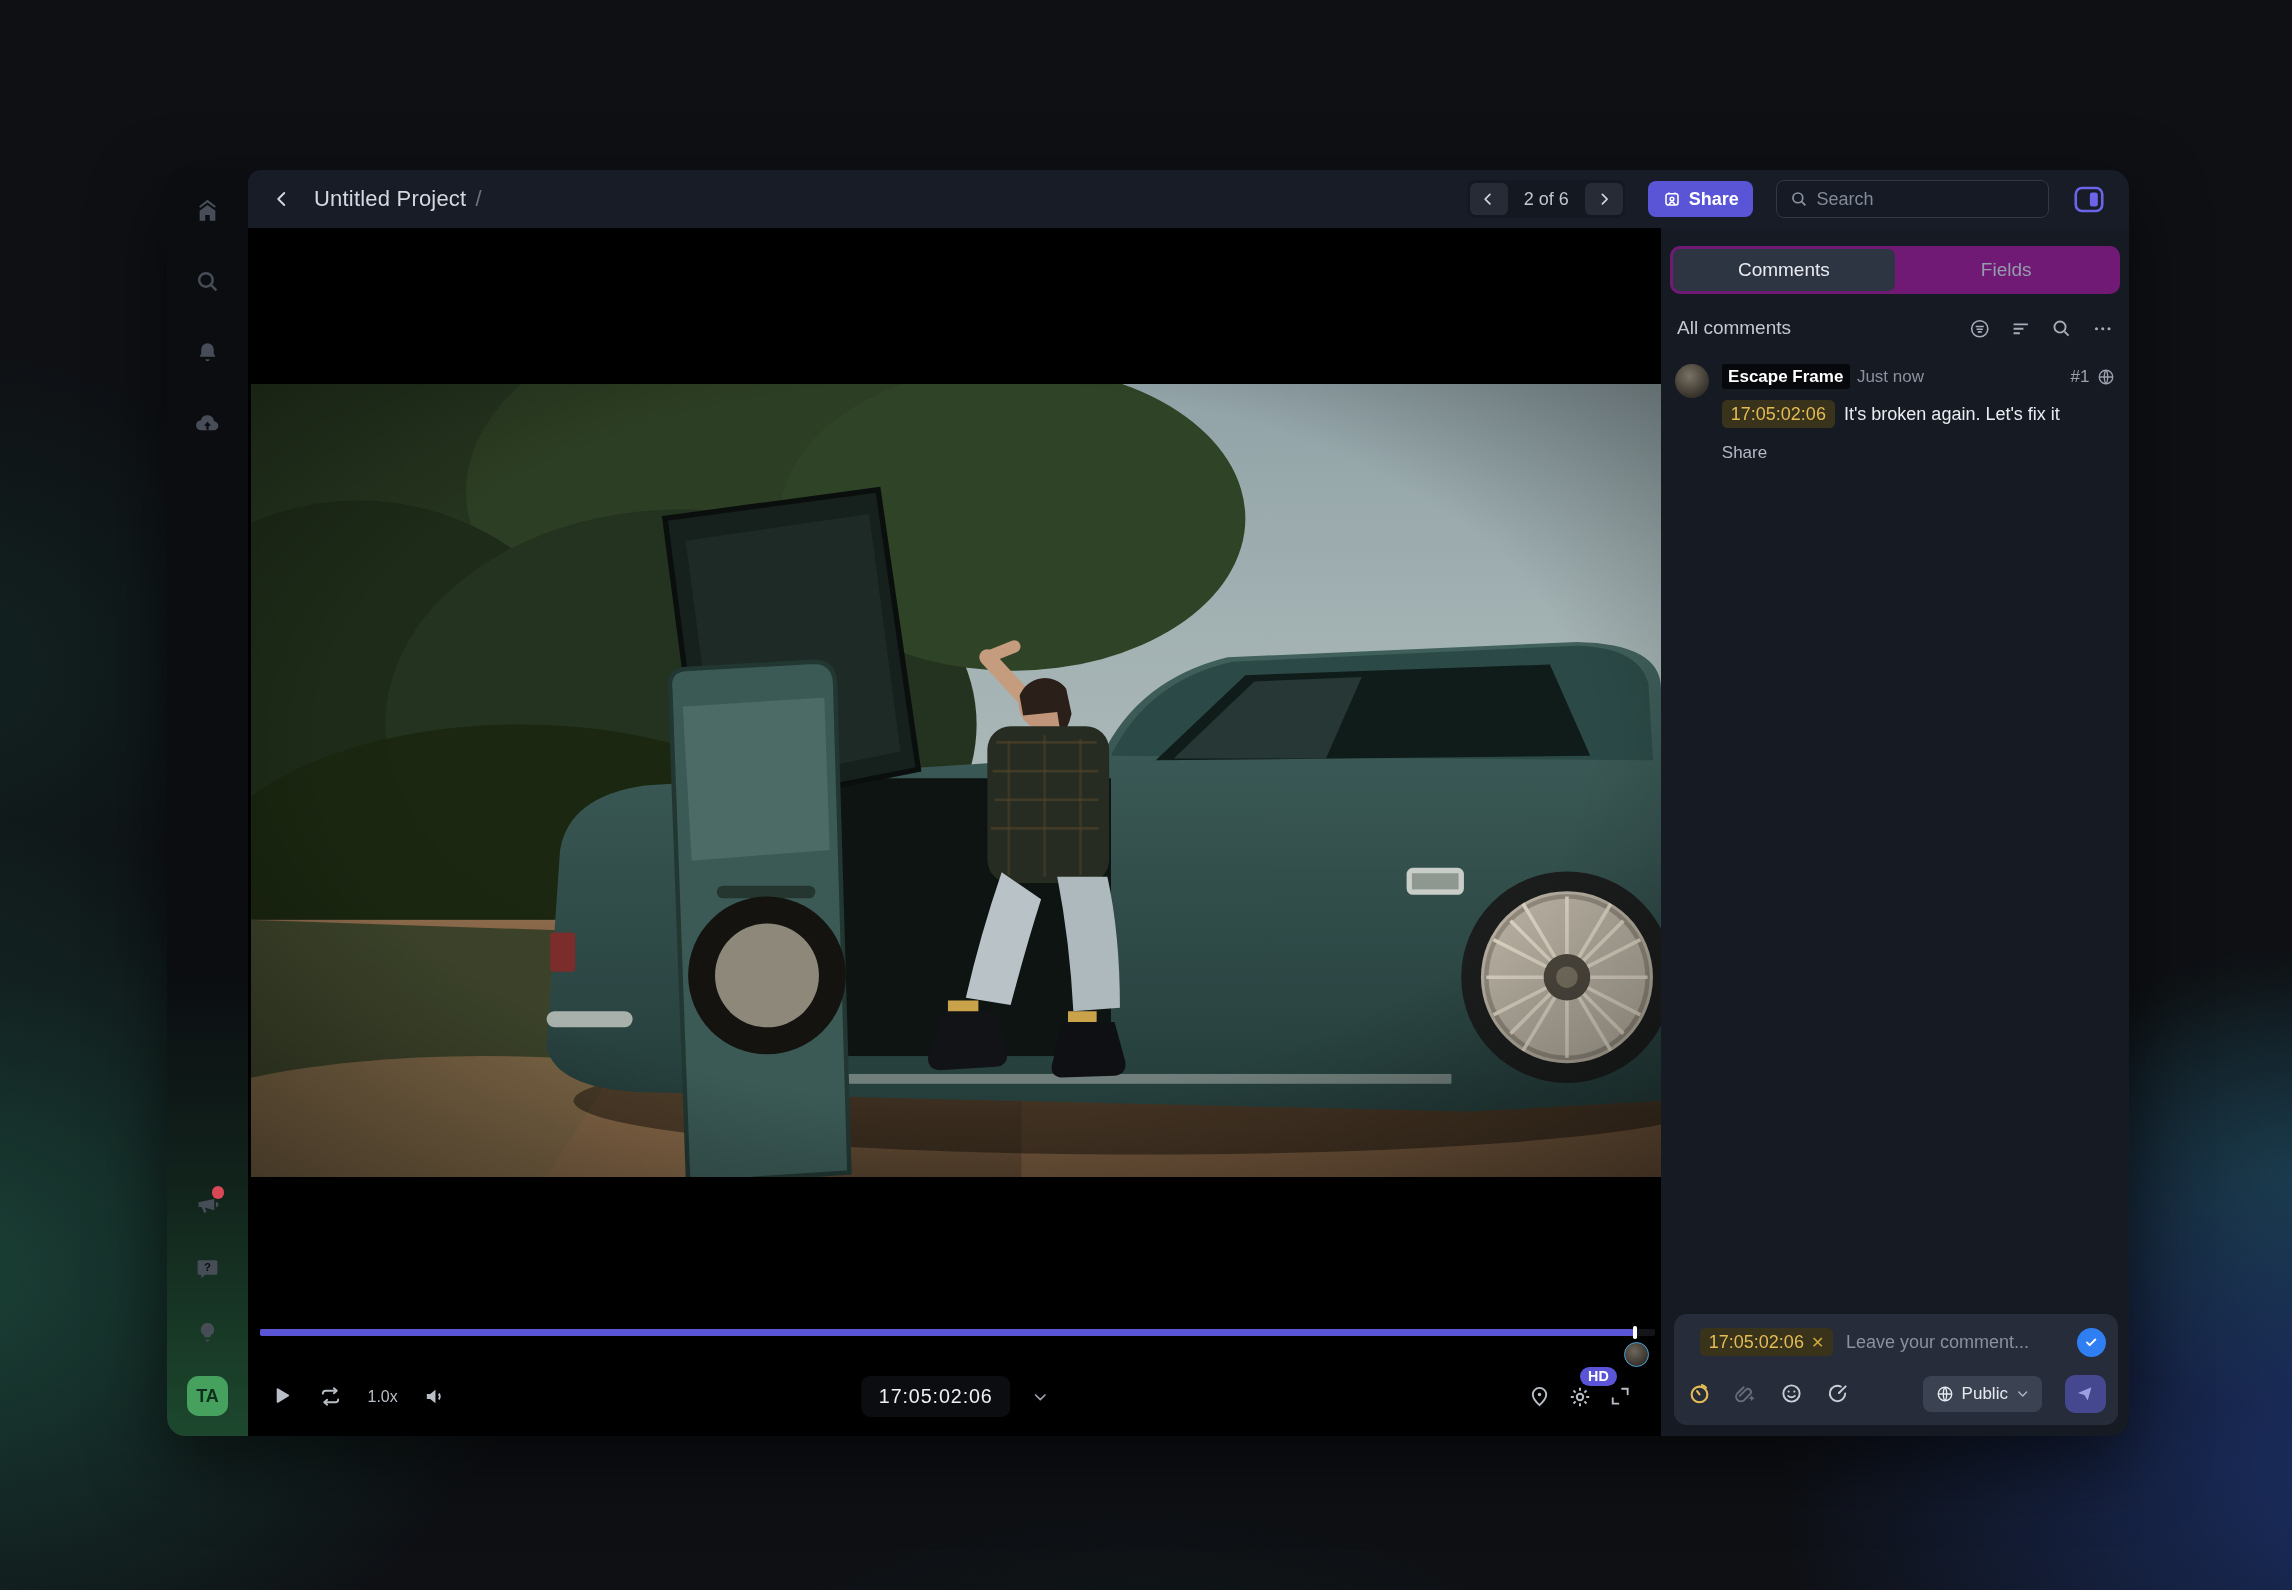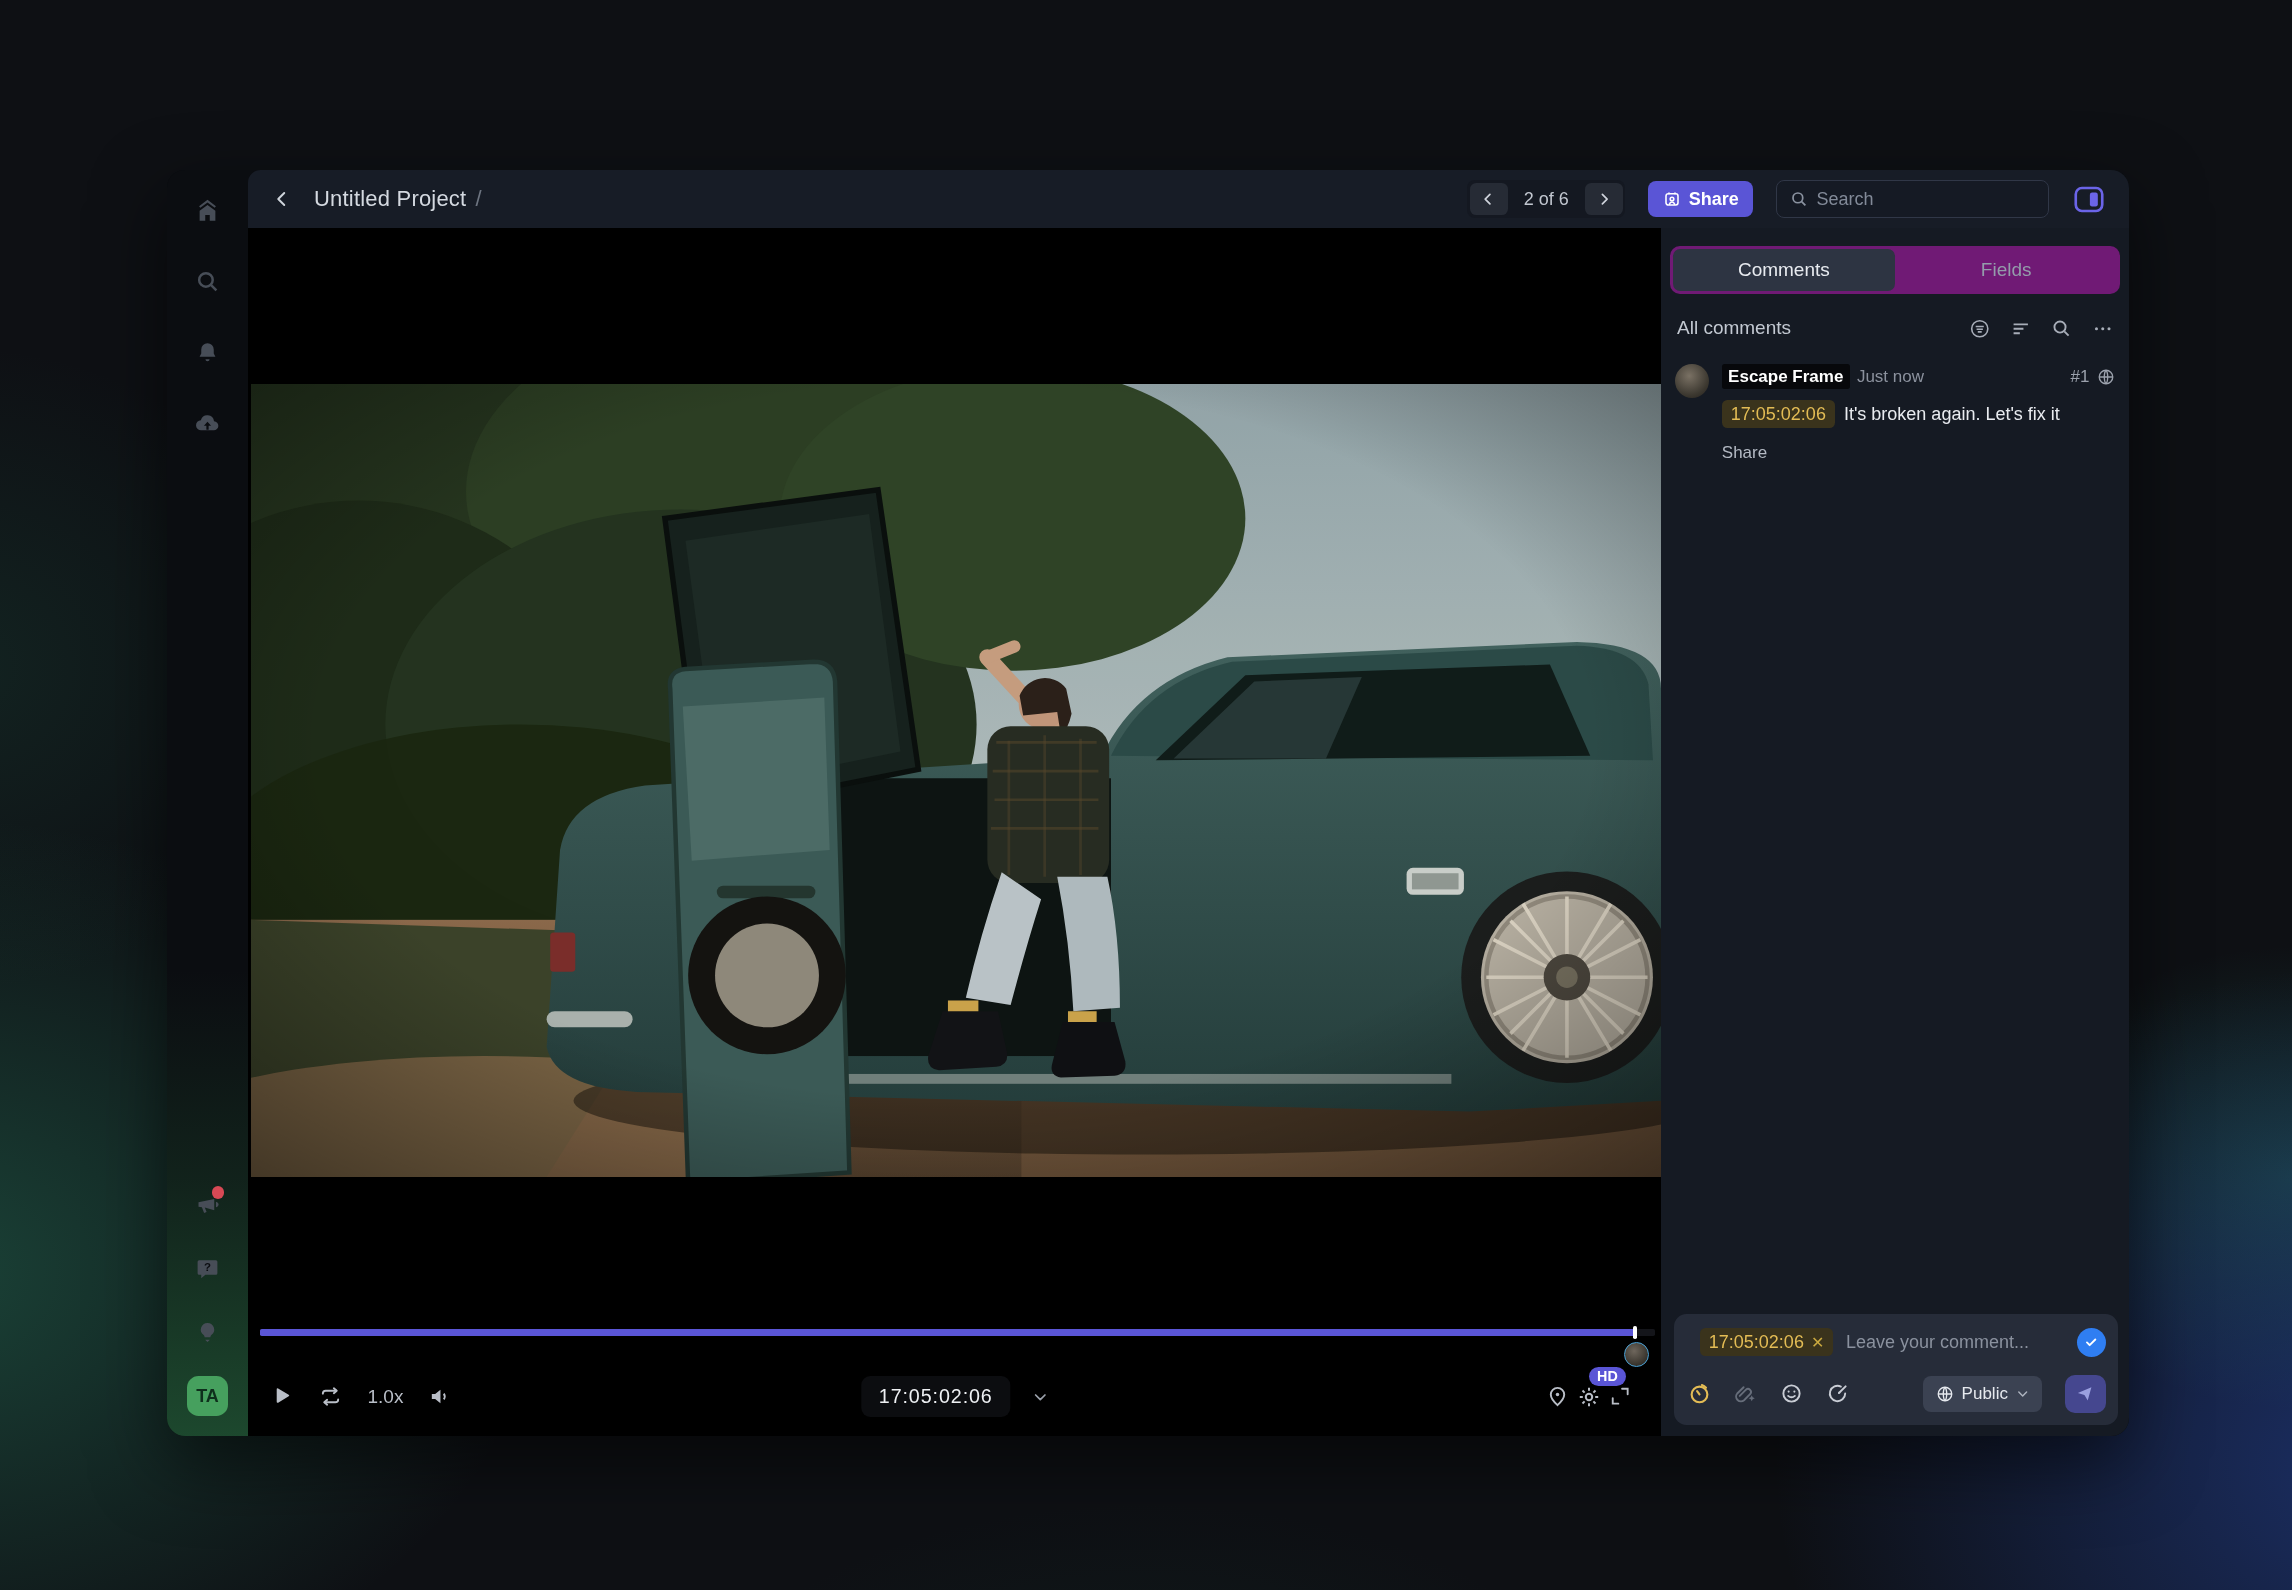--- a/index.html
+++ b/index.html
@@ -73,25 +73,25 @@
   .timeline { position:absolute; left:11.6px; right:6.3px; top:1101px; height:7.2px; background:#14151a;
     border-radius:1.8px; cursor:pointer; }
   .timeline .progress { position:absolute; left:0; top:0; bottom:0; background:var(--accent); border-radius:1.8px; }
   .playhead { position:absolute; top:-2.7px; right:-1.8px; width:3.6px; height:12.5px; background:#fff; border-radius:1.8px; }
   .marker-avatar { position:absolute; left:1376px; top:1114px; width:25px; height:25px; border-radius:50%;
     border:1.8px solid #4ba3d8; background:radial-gradient(circle at 40% 35%, #6e665c, #37332c 70%, #24211c);
     cursor:pointer; }
   
   .controls { position:absolute; left:0; right:0; top:1139px; height:59px; display:flex; align-items:center; }
   .ctrl-left { display:flex; align-items:center; gap:25px; padding-left:21.5px; color:#b9bec7; }
-  .speed { font-size:19px; color:#b9bec7; cursor:pointer; }
+  .speed { font-size:16px; color:#b9bec7; cursor:pointer; }
   .ctrl-center { position:absolute; left:50%; transform:translateX(-50%); display:flex; align-items:center; gap:21.5px; }
   .timecode-pill { background:#0c0d10; border-radius:9px; height:41px; display:flex; align-items:center;
     padding:0 18px; font-size:19.7px; letter-spacing:0.9px; color:#eef0f3; cursor:pointer; }
-  .ctrl-right { margin-left:auto; display:flex; align-items:center; gap:8px; padding-right:30px;
+  .ctrl-right { margin-left:auto; display:flex; align-items:center; gap:17px; padding-right:30px;
     color:#b9bec7; position:relative;justify-content:flex-end; }
   .gear-wrap { position:relative; cursor:pointer; }
   .hd-badge { position:absolute; top:-18px; left:12.5px; background:var(--accent); color:#fff;
     font-size:14.3px; font-weight:bold; border-radius:10.7px; padding:1.8px 8px; }
   .icon-btn { cursor:pointer; display:flex; align-items:center; justify-content:center; }
   
   .panel { flex:0 0 468px; background:#151a23; display:flex; flex-direction:column; position:relative; }
   .tabs { margin:18px 9px 0 9px; height:48px; background:#701a75; border-radius:9.9px; padding:2.7px;
     display:flex; }
   .tab { flex:1; display:flex; align-items:center; justify-content:center; font-size:19px;

